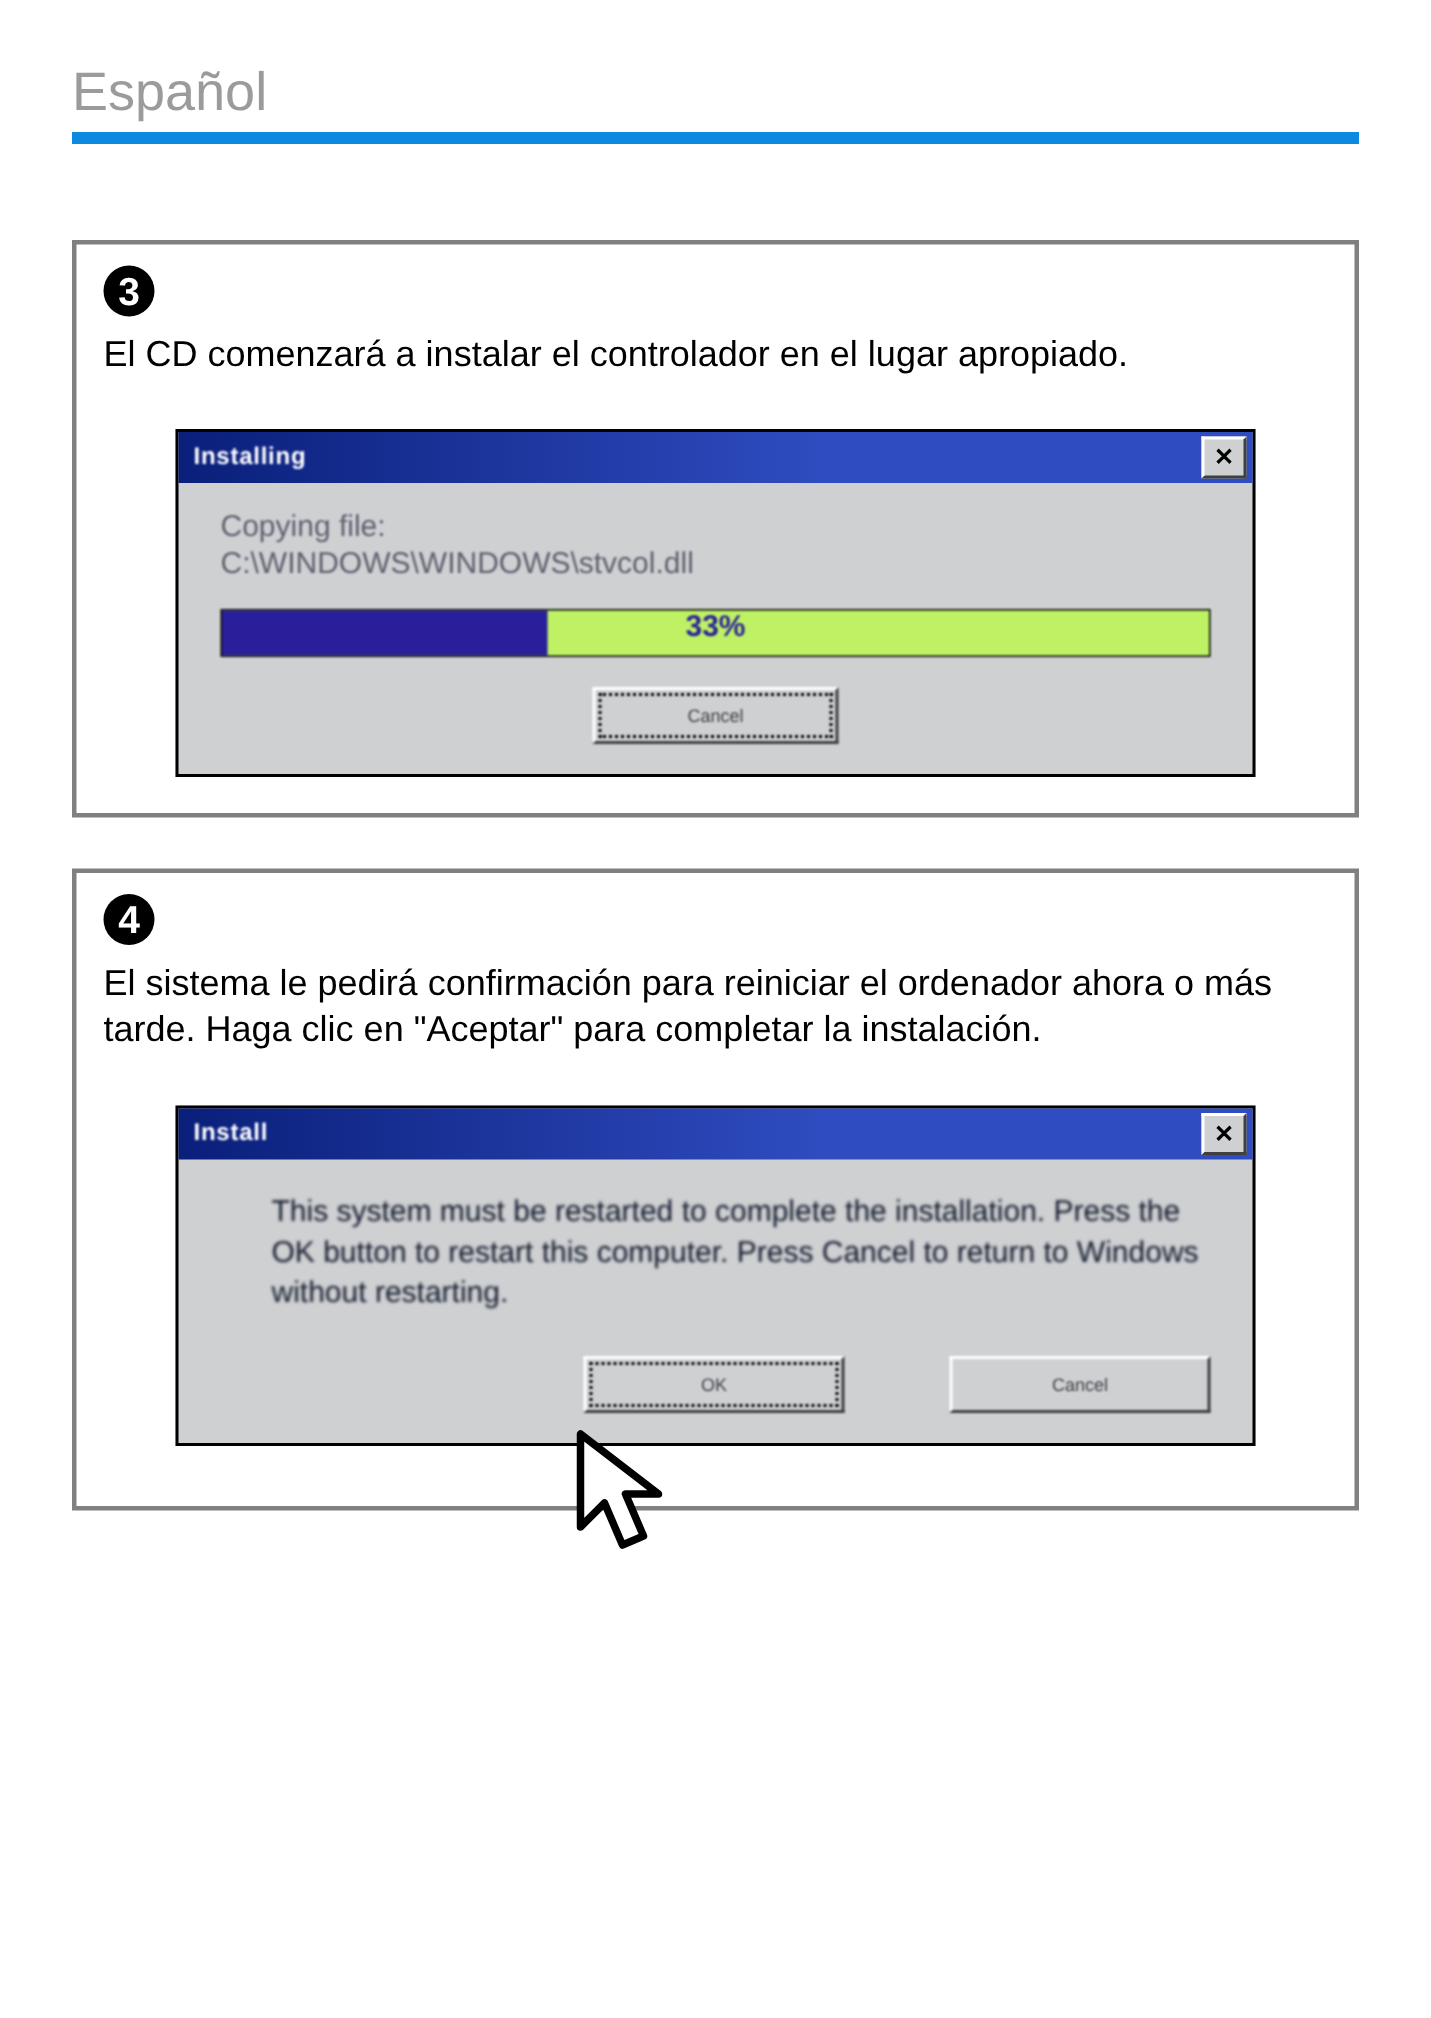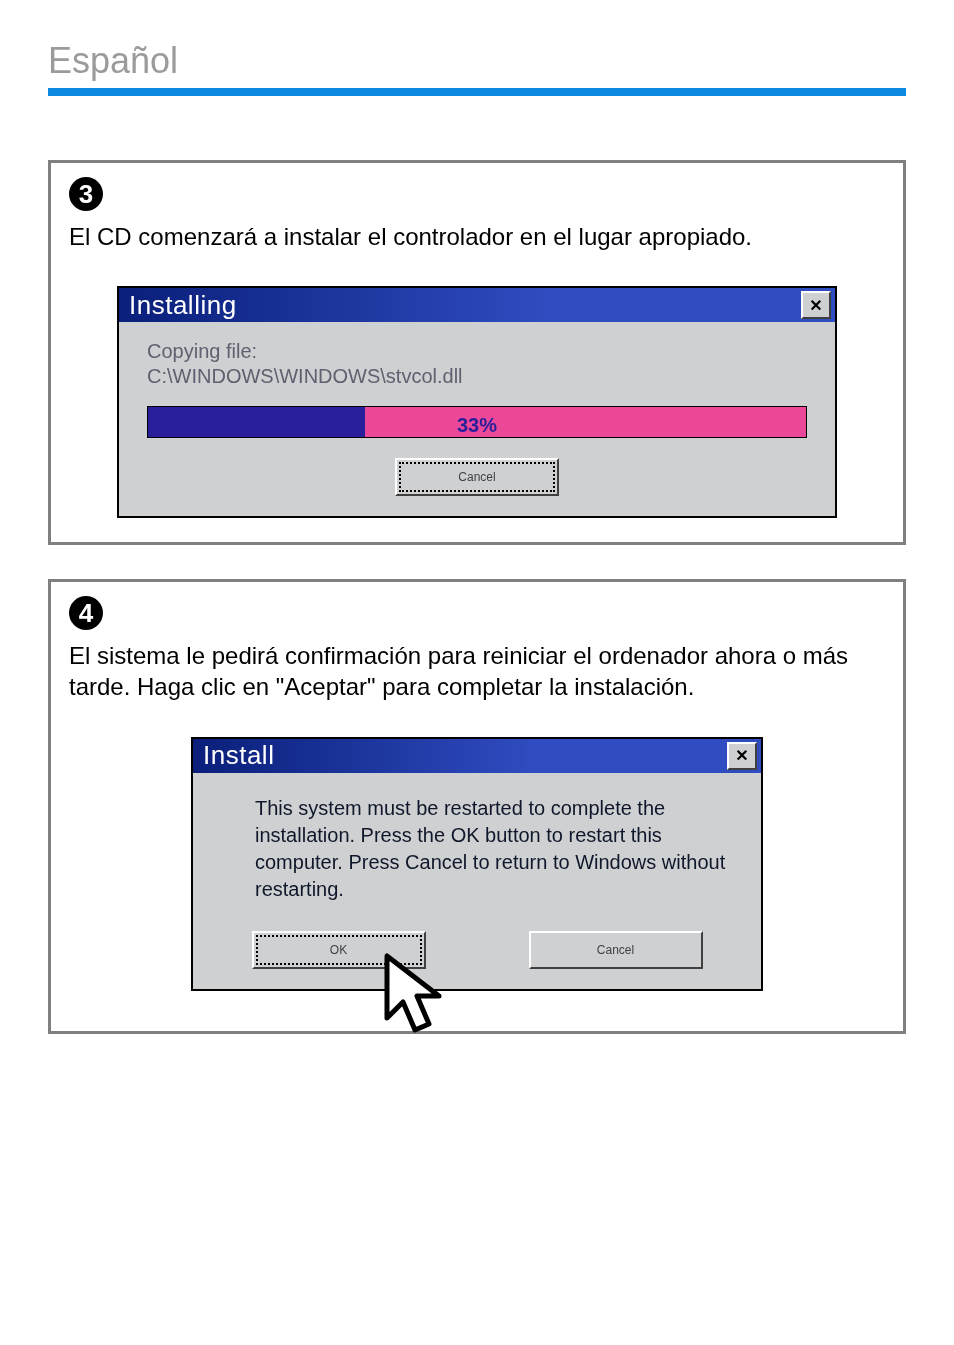--- a/index.html
+++ b/index.html
@@ -61,22 +61,22 @@
     display: flex;
     align-items: center;
     justify-content: space-between;
     height: 34px;
     background: linear-gradient(90deg, #0a1f7a 0%, #2f4cc0 60%, #2f4cc0 100%);
     padding: 0 4px 0 10px;
     box-sizing: border-box;
   }
   .dlg-title {
     color: #ffffff;
-    font-weight: normal;
-    font-size: 26px;
+    font-weight: bold;
+    font-size: 16px;
     letter-spacing: 0.5px;
     filter: blur(0.6px);
   }
   .close-btn {
     width: 26px;
     height: 24px;
     background: #cfd0d2;
     border-top: 2px solid #fff;
     border-left: 2px solid #fff;
     border-right: 2px solid #404040;
@@ -96,25 +96,25 @@
     filter: blur(0.7px);
   }
   .copy-label {
     margin-bottom: 2px;
   }
   .path-label {
     margin-bottom: 18px;
   }
   .progress-outer {
     height: 30px;
-    background: #ec4899;
+    background: #bef264;
     border: 1px solid #000;
     position: relative;
     display: flex;
-    align-items: flex-end;
+    align-items: flex-start;
     justify-content: center;
     margin-bottom: 20px;
   }
   .progress-fill {
     position: absolute;
     left: 0;
     top: 0;
     bottom: 0;
     background: #2a1f9a;
   }
@@ -196,28 +196,28 @@
         </div>
       </div>
     </div>
   </div>
 
   <div class="step-box" style="padding-bottom:40px;">
     <span class="step-icon">4</span>
     <div class="step-text">El sistema le pedirá confirmación para reiniciar el ordenador ahora o más tarde. Haga clic en  "Aceptar" para completar la instalación.</div>
 
     <div class="dlg2-wrap">
-      <div class="dialog" style="width:572px;margin-top:29px;">
+      <div class="dialog" style="width:720px;margin-top:29px;">
         <div class="dlg-titlebar">
           <span class="dlg-title">Install</span>
           <span class="close-btn">✕</span>
         </div>
         <div class="dlg-body">
           <div class="msg-text">This system must be restarted to complete the installation. Press the OK button to restart this computer. Press Cancel to return to Windows without restarting.</div>
-          <div class="center-row" style="gap:103px;">
+          <div class="center-row" style="gap:70px;justify-content:flex-end;">
             <span class="btn-classic btn-focus" style="min-width:170px;">OK</span>
             <span class="btn-classic" style="min-width:170px;">Cancel</span>
           </div>
         </div>
       </div>
 
       <svg class="cursor-svg" style="left:310px; top:215px;" width="90" height="100" viewBox="0 0 90 100">
         <path d="M8 4 L8 66 L24 50 L36 78 L50 72 L38 44 L60 44 Z" fill="#ffffff" stroke="#000" stroke-width="5" stroke-linejoin="round"></path>
       </svg>
     </div>

